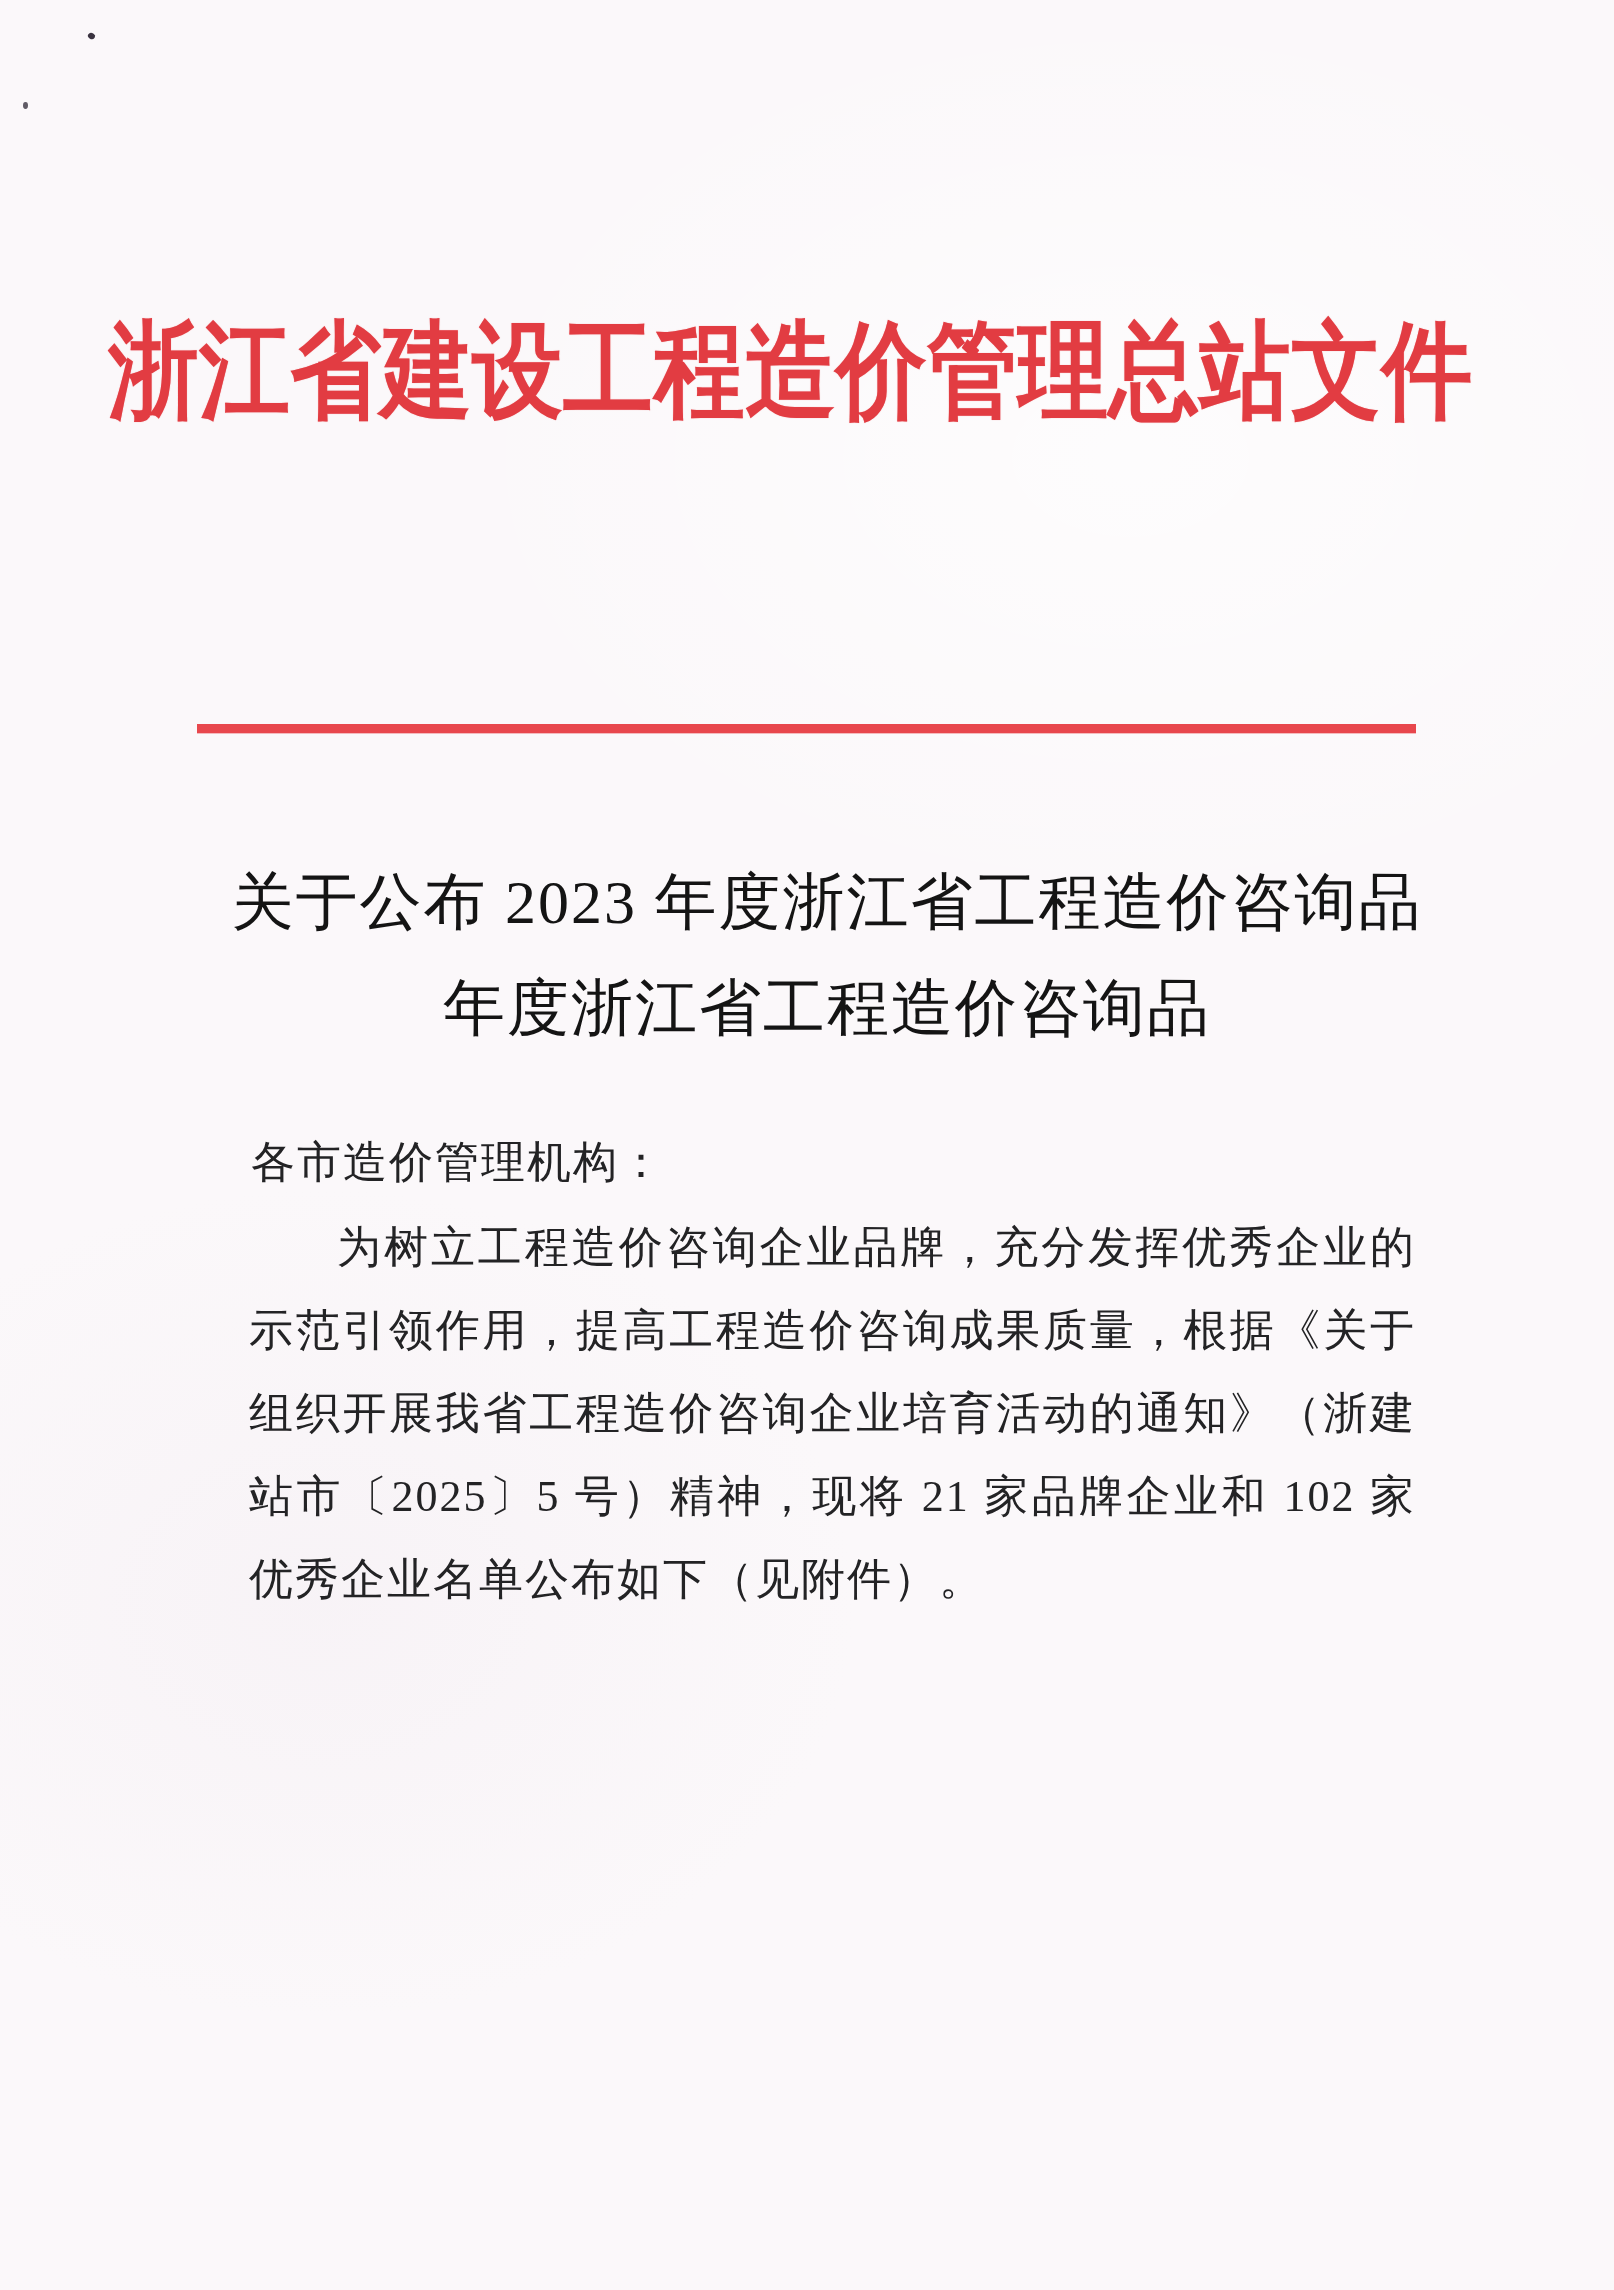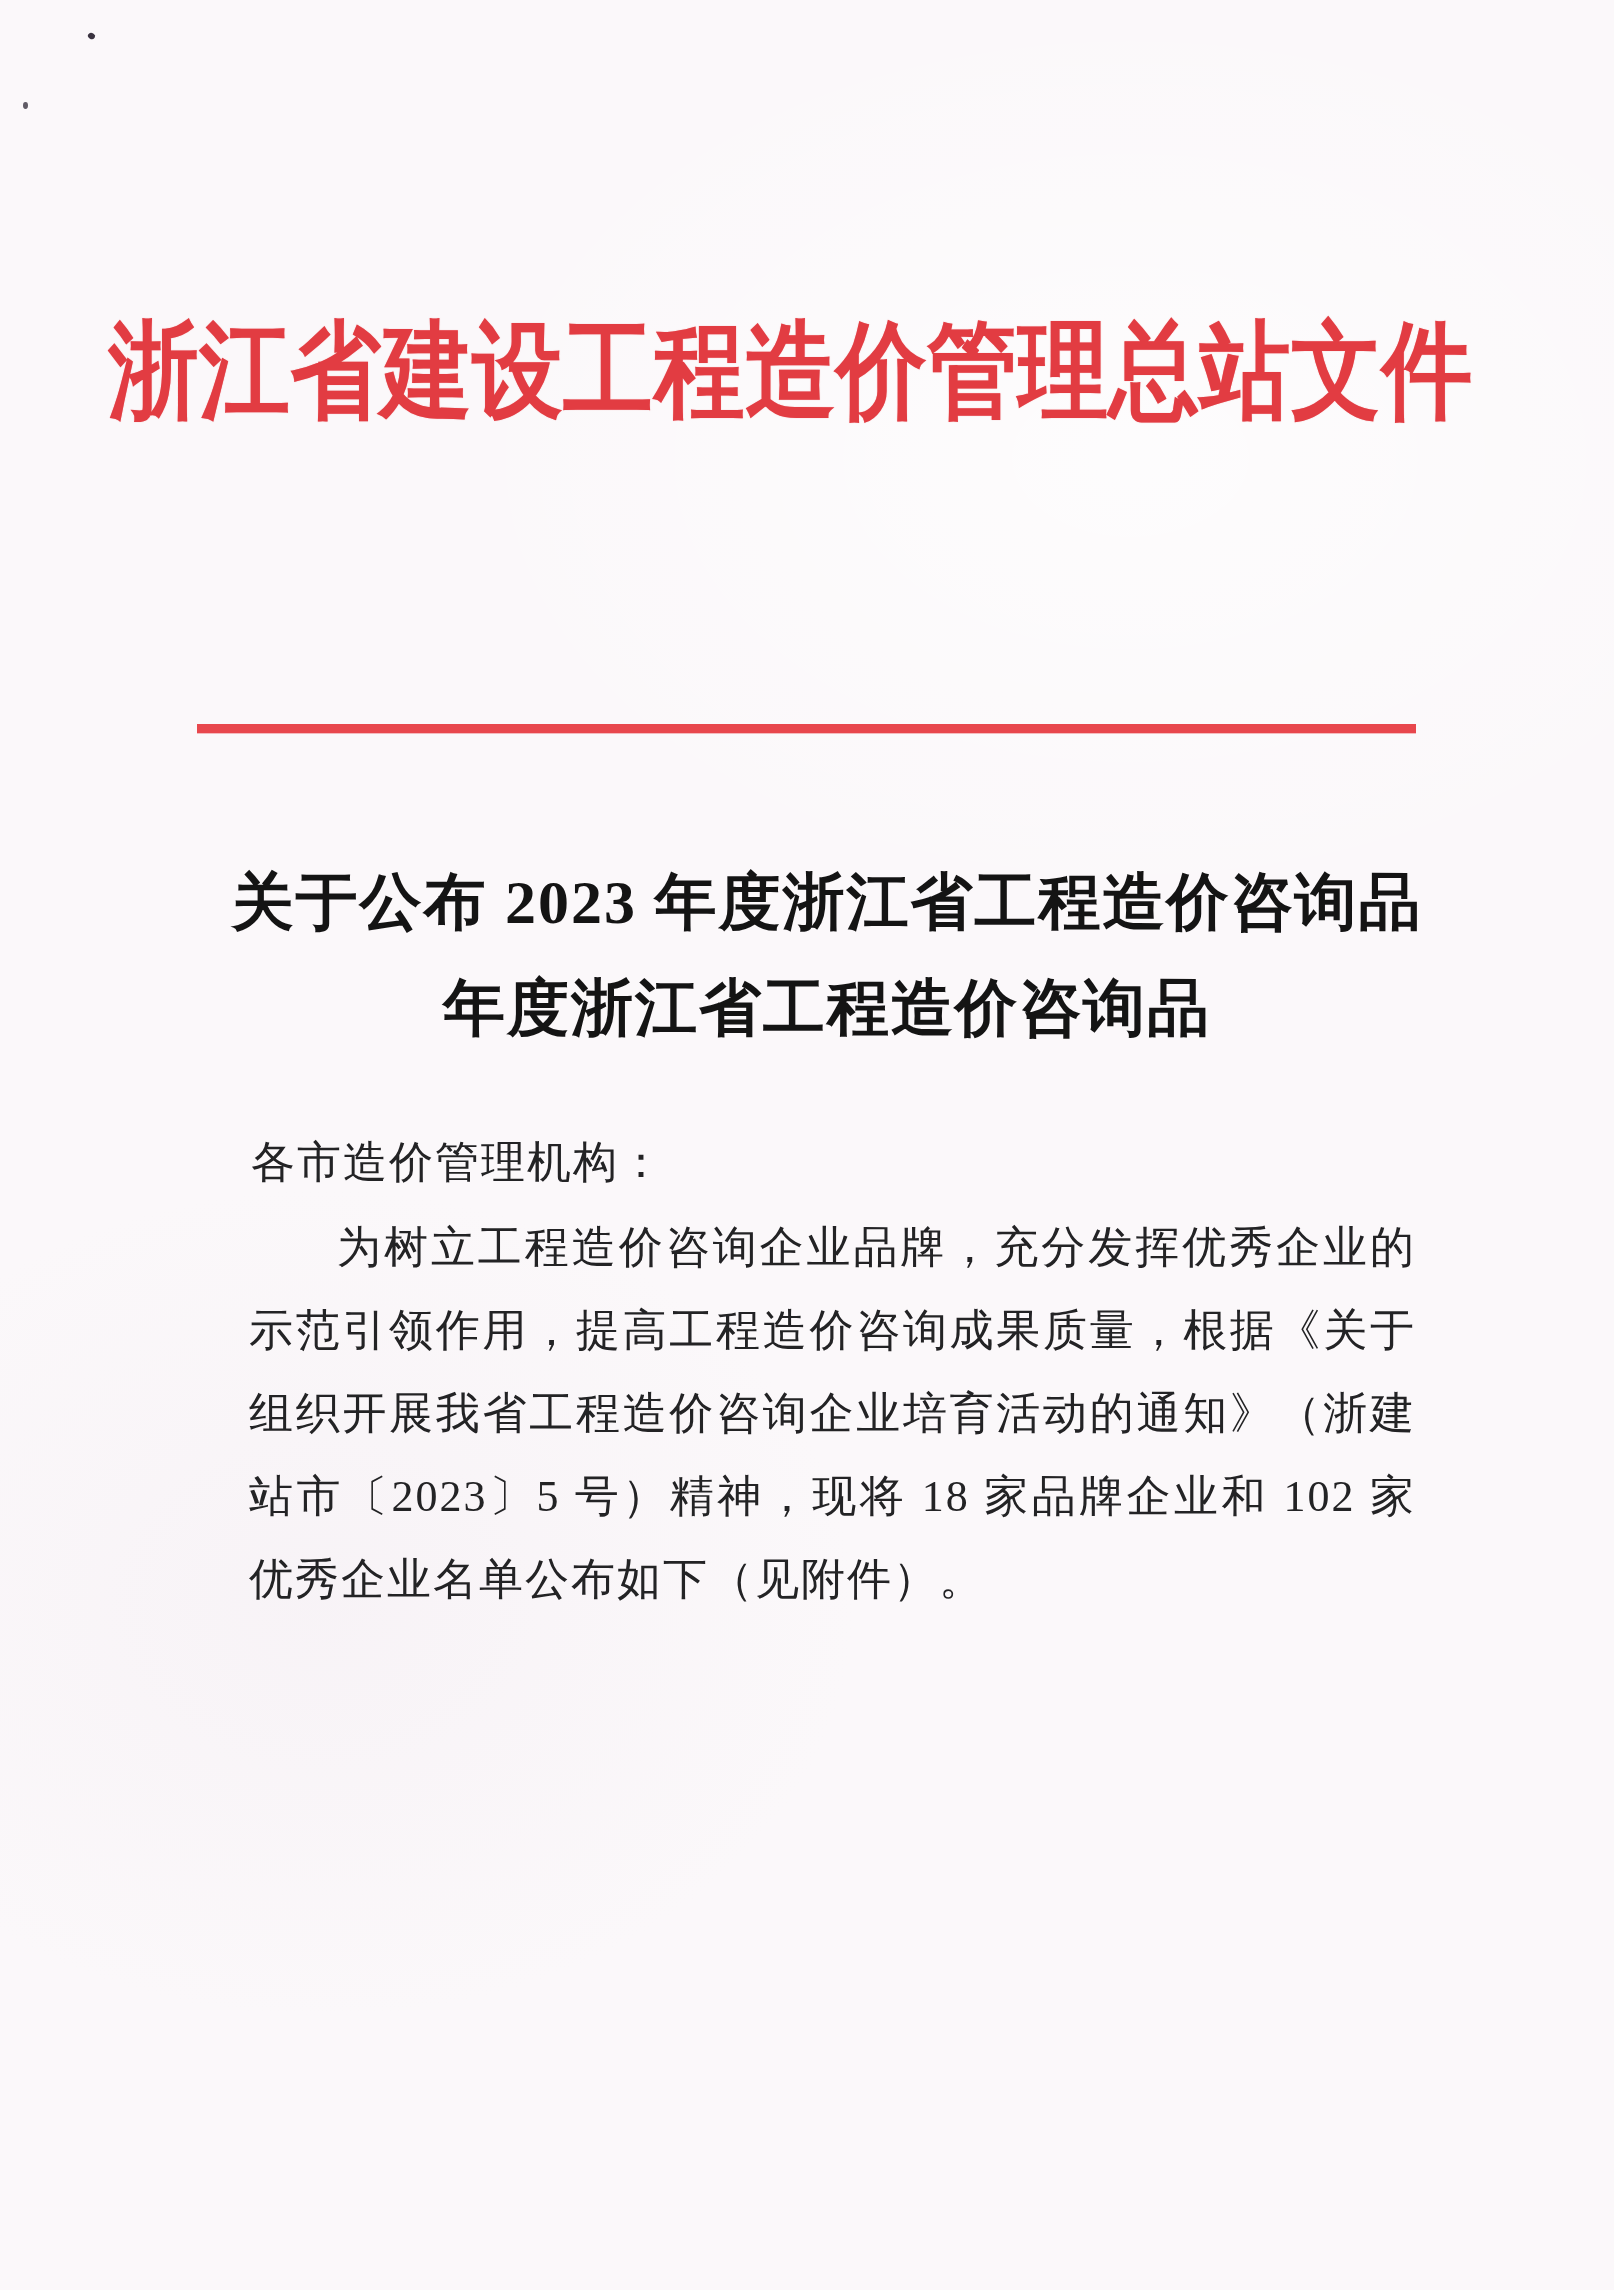--- a/index.html
+++ b/index.html
@@ -64,21 +64,21 @@
     height: 8.9px;
     background: #e8474d;
     box-shadow: 0 1px 0 rgba(232,71,77,0.35);
   }
   .doc-title {
     position: absolute;
     top: 849px;
     left: 39px;
     right: 0;
     text-align: center;
-    font-weight: bold;
+    font-weight: normal;
     font-size: 62px;
     line-height: 106px;
     color: #141414;
     letter-spacing: 2px;
   }
   .body-text {
     position: absolute;
     top: 1119px;
     left: 249px;
     right: 199px;
@@ -110,17 +110,17 @@
 
   <div class="red-divider"></div>
 
   <div class="doc-title">
     <div>关于公布 2023 年度浙江省工程造价咨询品</div>
     <div>年度浙江省工程造价咨询品</div>
   </div>
 
   <div class="body-text">
     <p class="salutation">各市造价管理机构：</p>
-    <p class="para">为树立工程造价咨询企业品牌，充分发挥优秀企业的示范引领作用，提高工程造价咨询成果质量，根据《关于组织开展我省工程造价咨询企业培育活动的通知》（浙建站市〔2023〕5 号）精神，现将 18 家品牌企业和 102 家优秀企业名单公布如下（见附件）。</p>
+    <p class="para">为树立工程造价咨询企业品牌，充分发挥优秀企业的示范引领作用，提高工程造价咨询成果质量，根据《关于组织开展我省工程造价咨询企业培育活动的通知》（浙建站市〔2025〕5 号）精神，现将 21 家品牌企业和 102 家优秀企业名单公布如下（见附件）。</p>
   </div>
 
 </div>
 
 
 </body></html>

